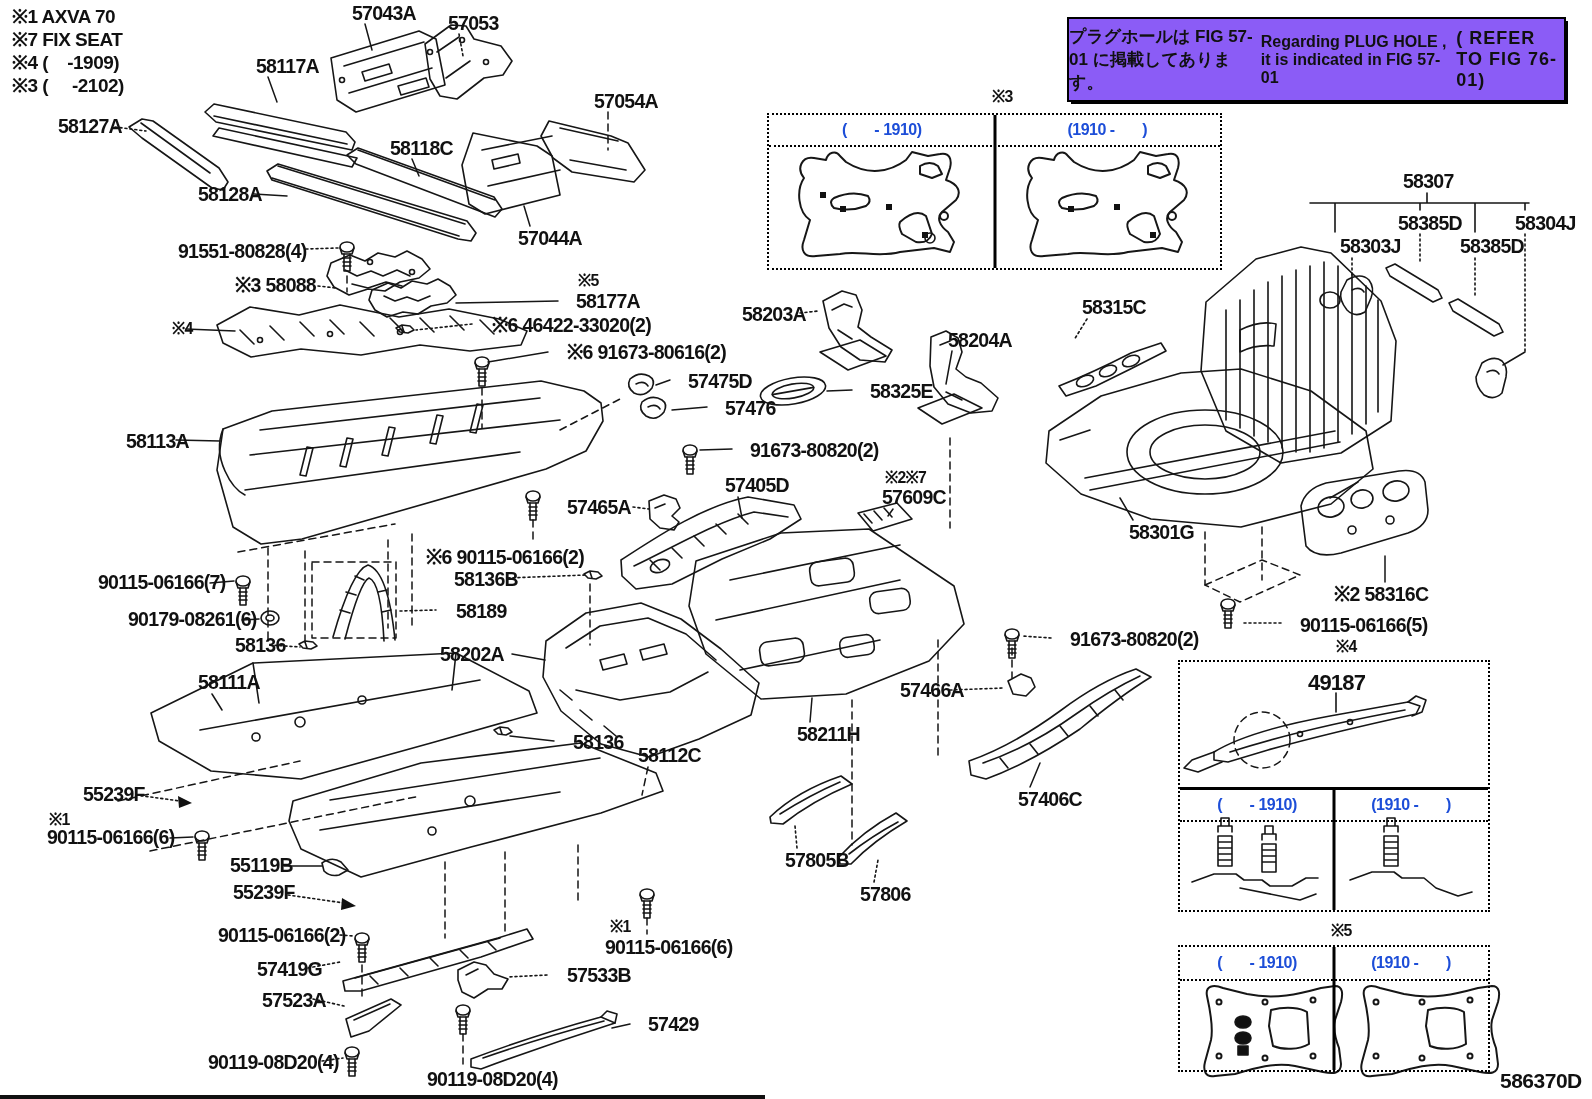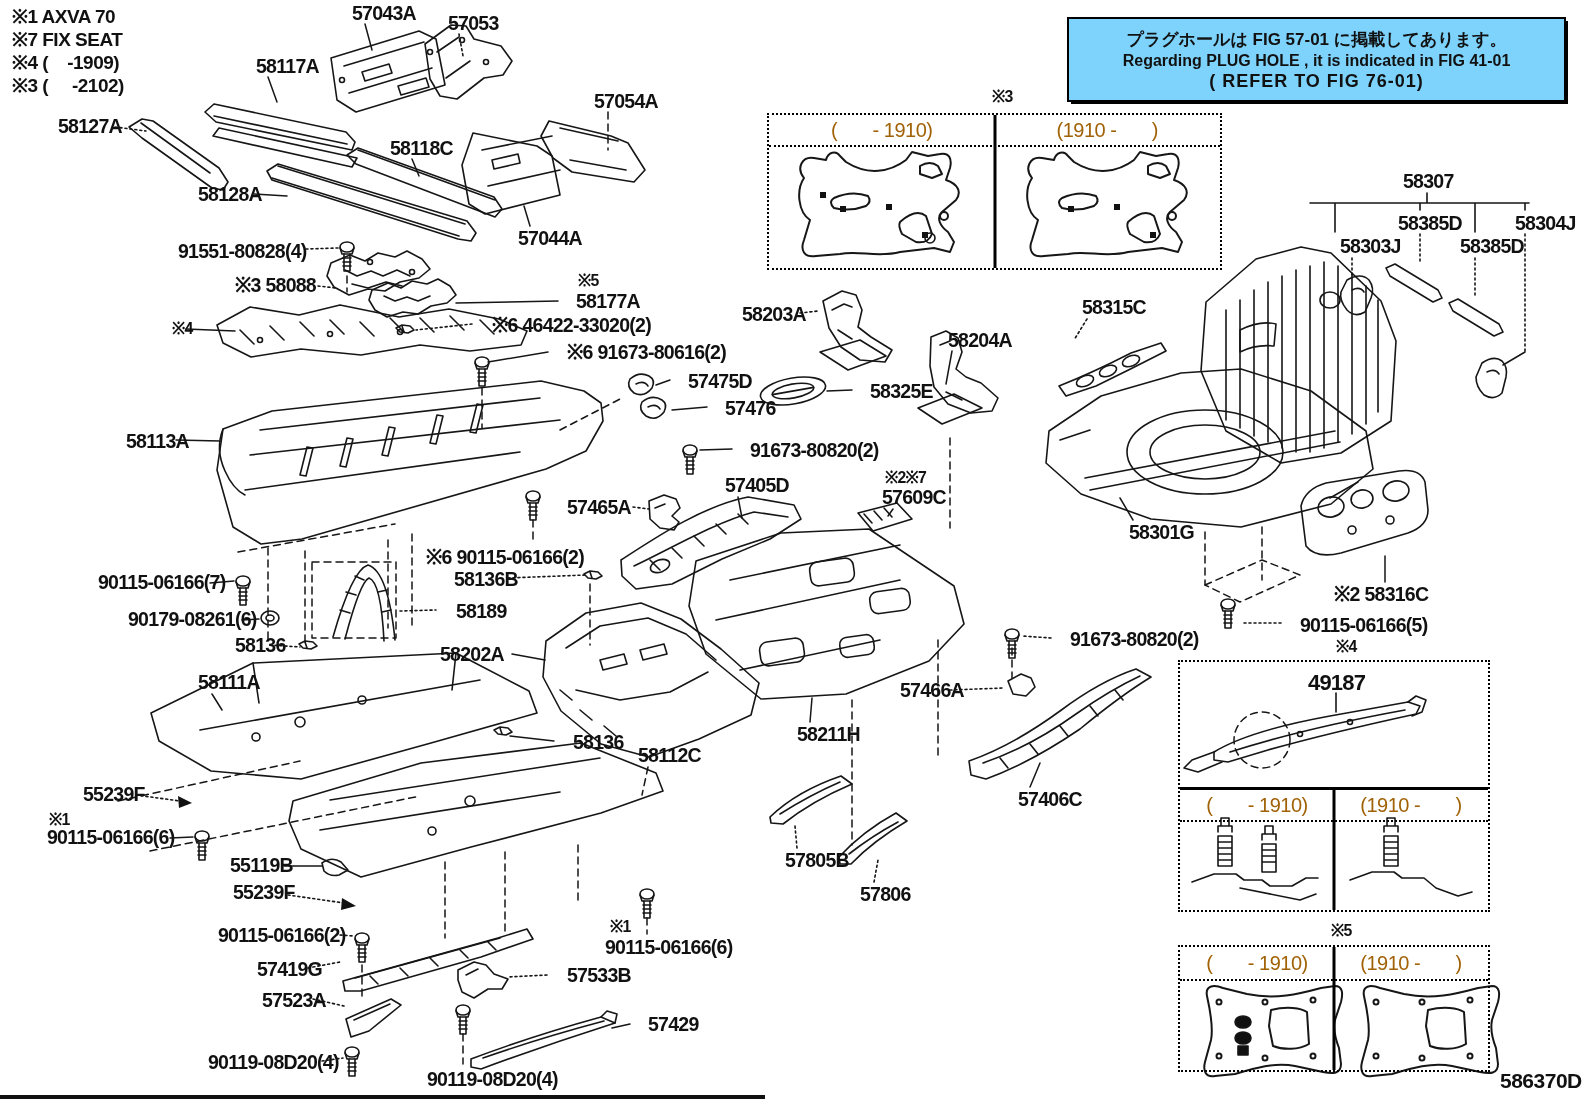--- a/index.html
+++ b/index.html
@@ -9,33 +9,33 @@
   svg.art{position:absolute;left:0;top:0;z-index:1}
   .labels,.legend{position:absolute;z-index:3}
   .labels{left:16px;top:0;width:100%;height:100%;pointer-events:none}
   .legend{left:12px;top:5px}
   .legend-line{font-weight:bold;font-size:19px;line-height:23px;white-space:pre;color:#111;
                letter-spacing:-0.5px}
   .part-label{position:absolute;font-weight:bold;font-size:21px;line-height:1.05;color:#111;
               white-space:pre;letter-spacing:-0.8px;transform:scaleX(.93);transform-origin:left top}
   .part-label.sm{font-size:17px}
   .note-box{position:absolute;left:1067px;top:17px;width:495px;height:81px;z-index:2;
-            border:2px solid #000;box-shadow:3px 3px 0 -1px #000;background:#7dd3fc;
-            display:flex;flex-direction:column;align-items:center;justify-content:center;gap:1px}
+            border:2px solid #000;box-shadow:3px 3px 0 -1px #000;background:#8b5cf6;
+            display:flex;flex-direction:row;align-items:center;justify-content:center;gap:1px}
   .note-jp{font-weight:bold;font-size:17px;color:#111}
   .note-en{font-weight:bold;font-size:16px;color:#111}
   .note-ref{font-weight:bold;font-size:18px;color:#111;letter-spacing:1px}
   .ref-box{position:absolute;border:2px dotted #000;background:transparent;z-index:2}
   #ref3-box{left:767px;top:113px;width:451px;height:153px}
   #ref4-box{left:1178px;top:660px;width:308px;height:248px}
   #ref5-box{left:1178px;top:945px;width:308px;height:123px}
   .ref-hdr{height:30px;border-bottom:2px dotted #000;display:flex}
   #ref5-box .ref-hdr{height:32px}
   .ref-cell{flex:1;display:flex;align-items:center;justify-content:center;
-            font-weight:normal;font-size:20px;white-space:pre;color:#a16207;letter-spacing:-0.5px}
+            font-weight:bold;font-size:16px;white-space:pre;color:#1d4ed8;letter-spacing:-0.5px}
   .ref-divider{position:absolute;top:0;bottom:0;left:50%;width:3px;background:#000;
                transform:translateX(-50%)}
   #ref4-box .ref-divider{top:127px}
   .ref-part-cell{height:125px;border-bottom:3px solid #000;position:relative}
   .ref-part-num{position:absolute;left:128px;top:8px;font-weight:bold;font-size:22px;
                 color:#111;letter-spacing:-0.8px}
   .doc-code{position:absolute;left:1500px;top:1069px;z-index:3;font-weight:bold;font-size:21px;
             color:#111;letter-spacing:-0.5px}
 </style>
 </head>
@@ -458,21 +458,21 @@
       <div class="part-label" style="left: 589px; top: 936px;">90115-06166(6)</div>
       <div class="part-label" style="left: 551px; top: 964px;">57533B</div>
       <div class="part-label" style="left: 411px; top: 1068px;">90119-08D20(4)</div>
       <div class="part-label" style="left: 632px; top: 1013px;">57429</div>
       <div class="part-label sm" style="left: 976px; top: 88px;">※3</div>
       <div class="part-label sm" style="left: 1315px; top: 922px;">※5</div>
     </div>
 
 <div class="note-box">
   <div class="note-jp">プラグホールは FIG  57-01 に掲載してあります。</div>
-  <div class="note-en">Regarding  PLUG  HOLE , it is indicated in FIG  41-01</div>
+  <div class="note-en">Regarding  PLUG  HOLE , it is indicated in FIG  57-01</div>
   <div class="note-ref">( REFER  TO  FIG  76-01)</div>
 </div>
 
 <div class="ref-box" id="ref3-box">
   <div class="ref-hdr">
     <div class="ref-cell">(       - 1910)</div>
     <div class="ref-cell">(1910 -       )</div>
   </div>
   <div class="ref-divider"></div>
 </div>

